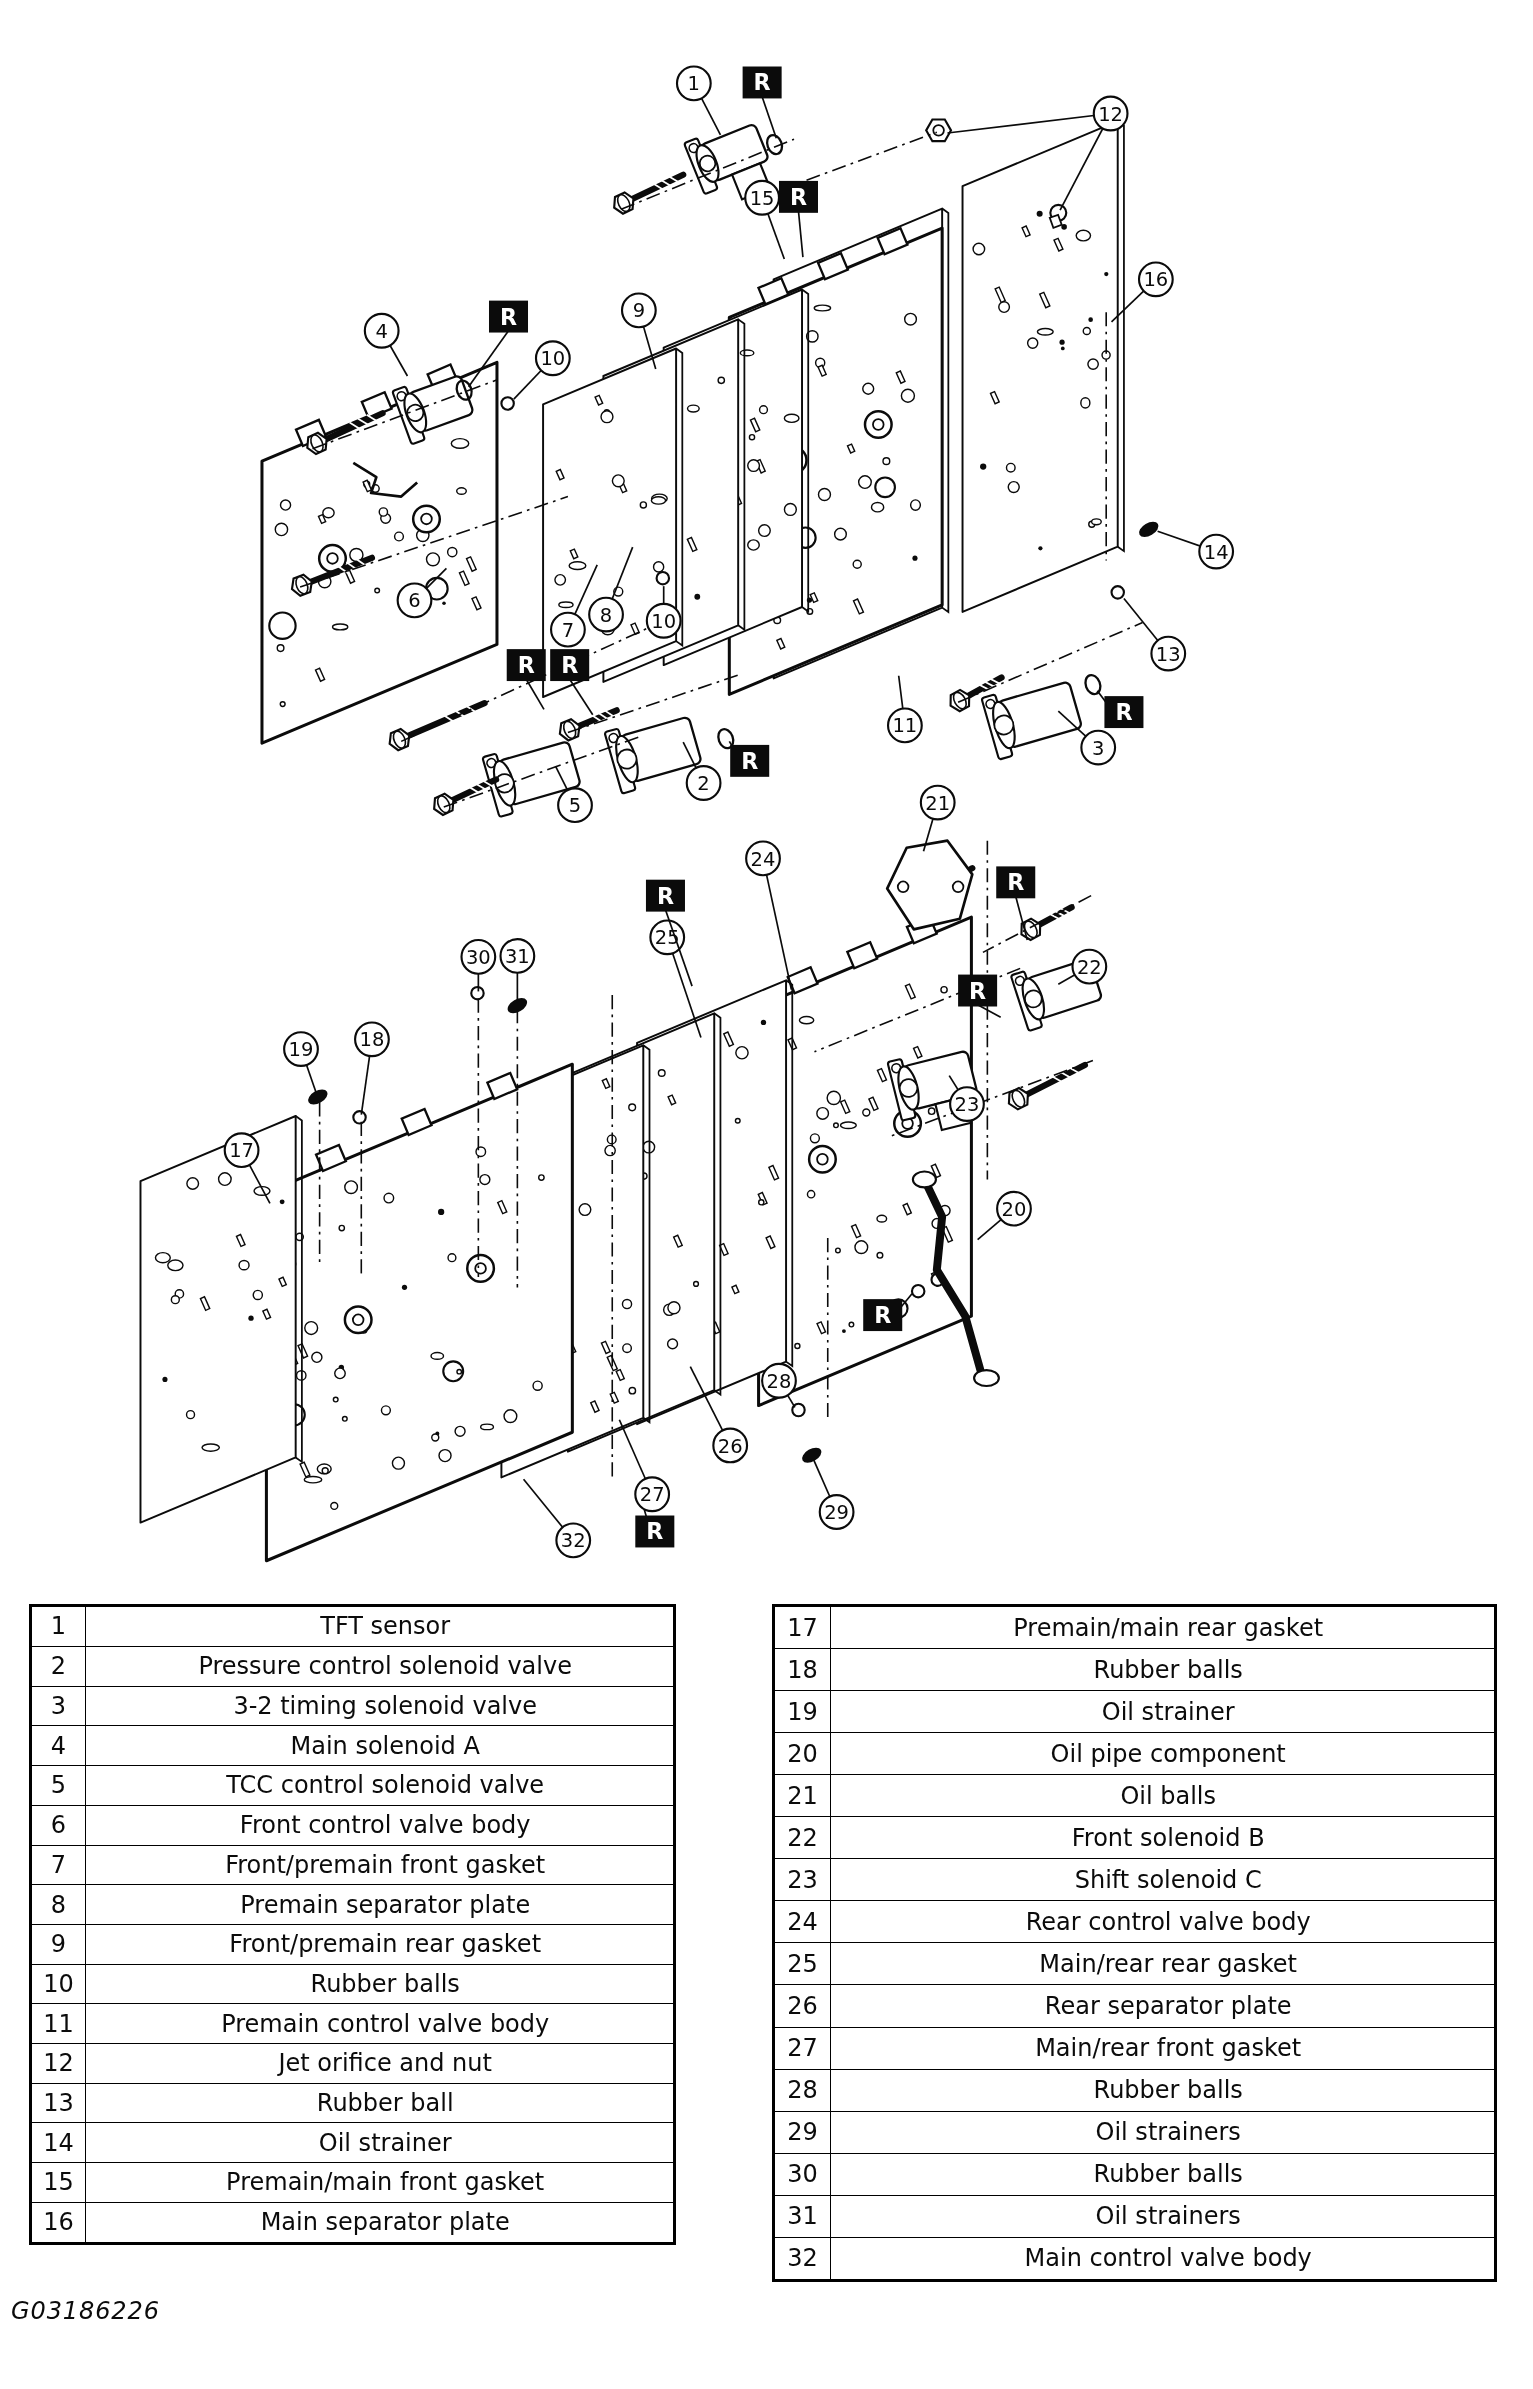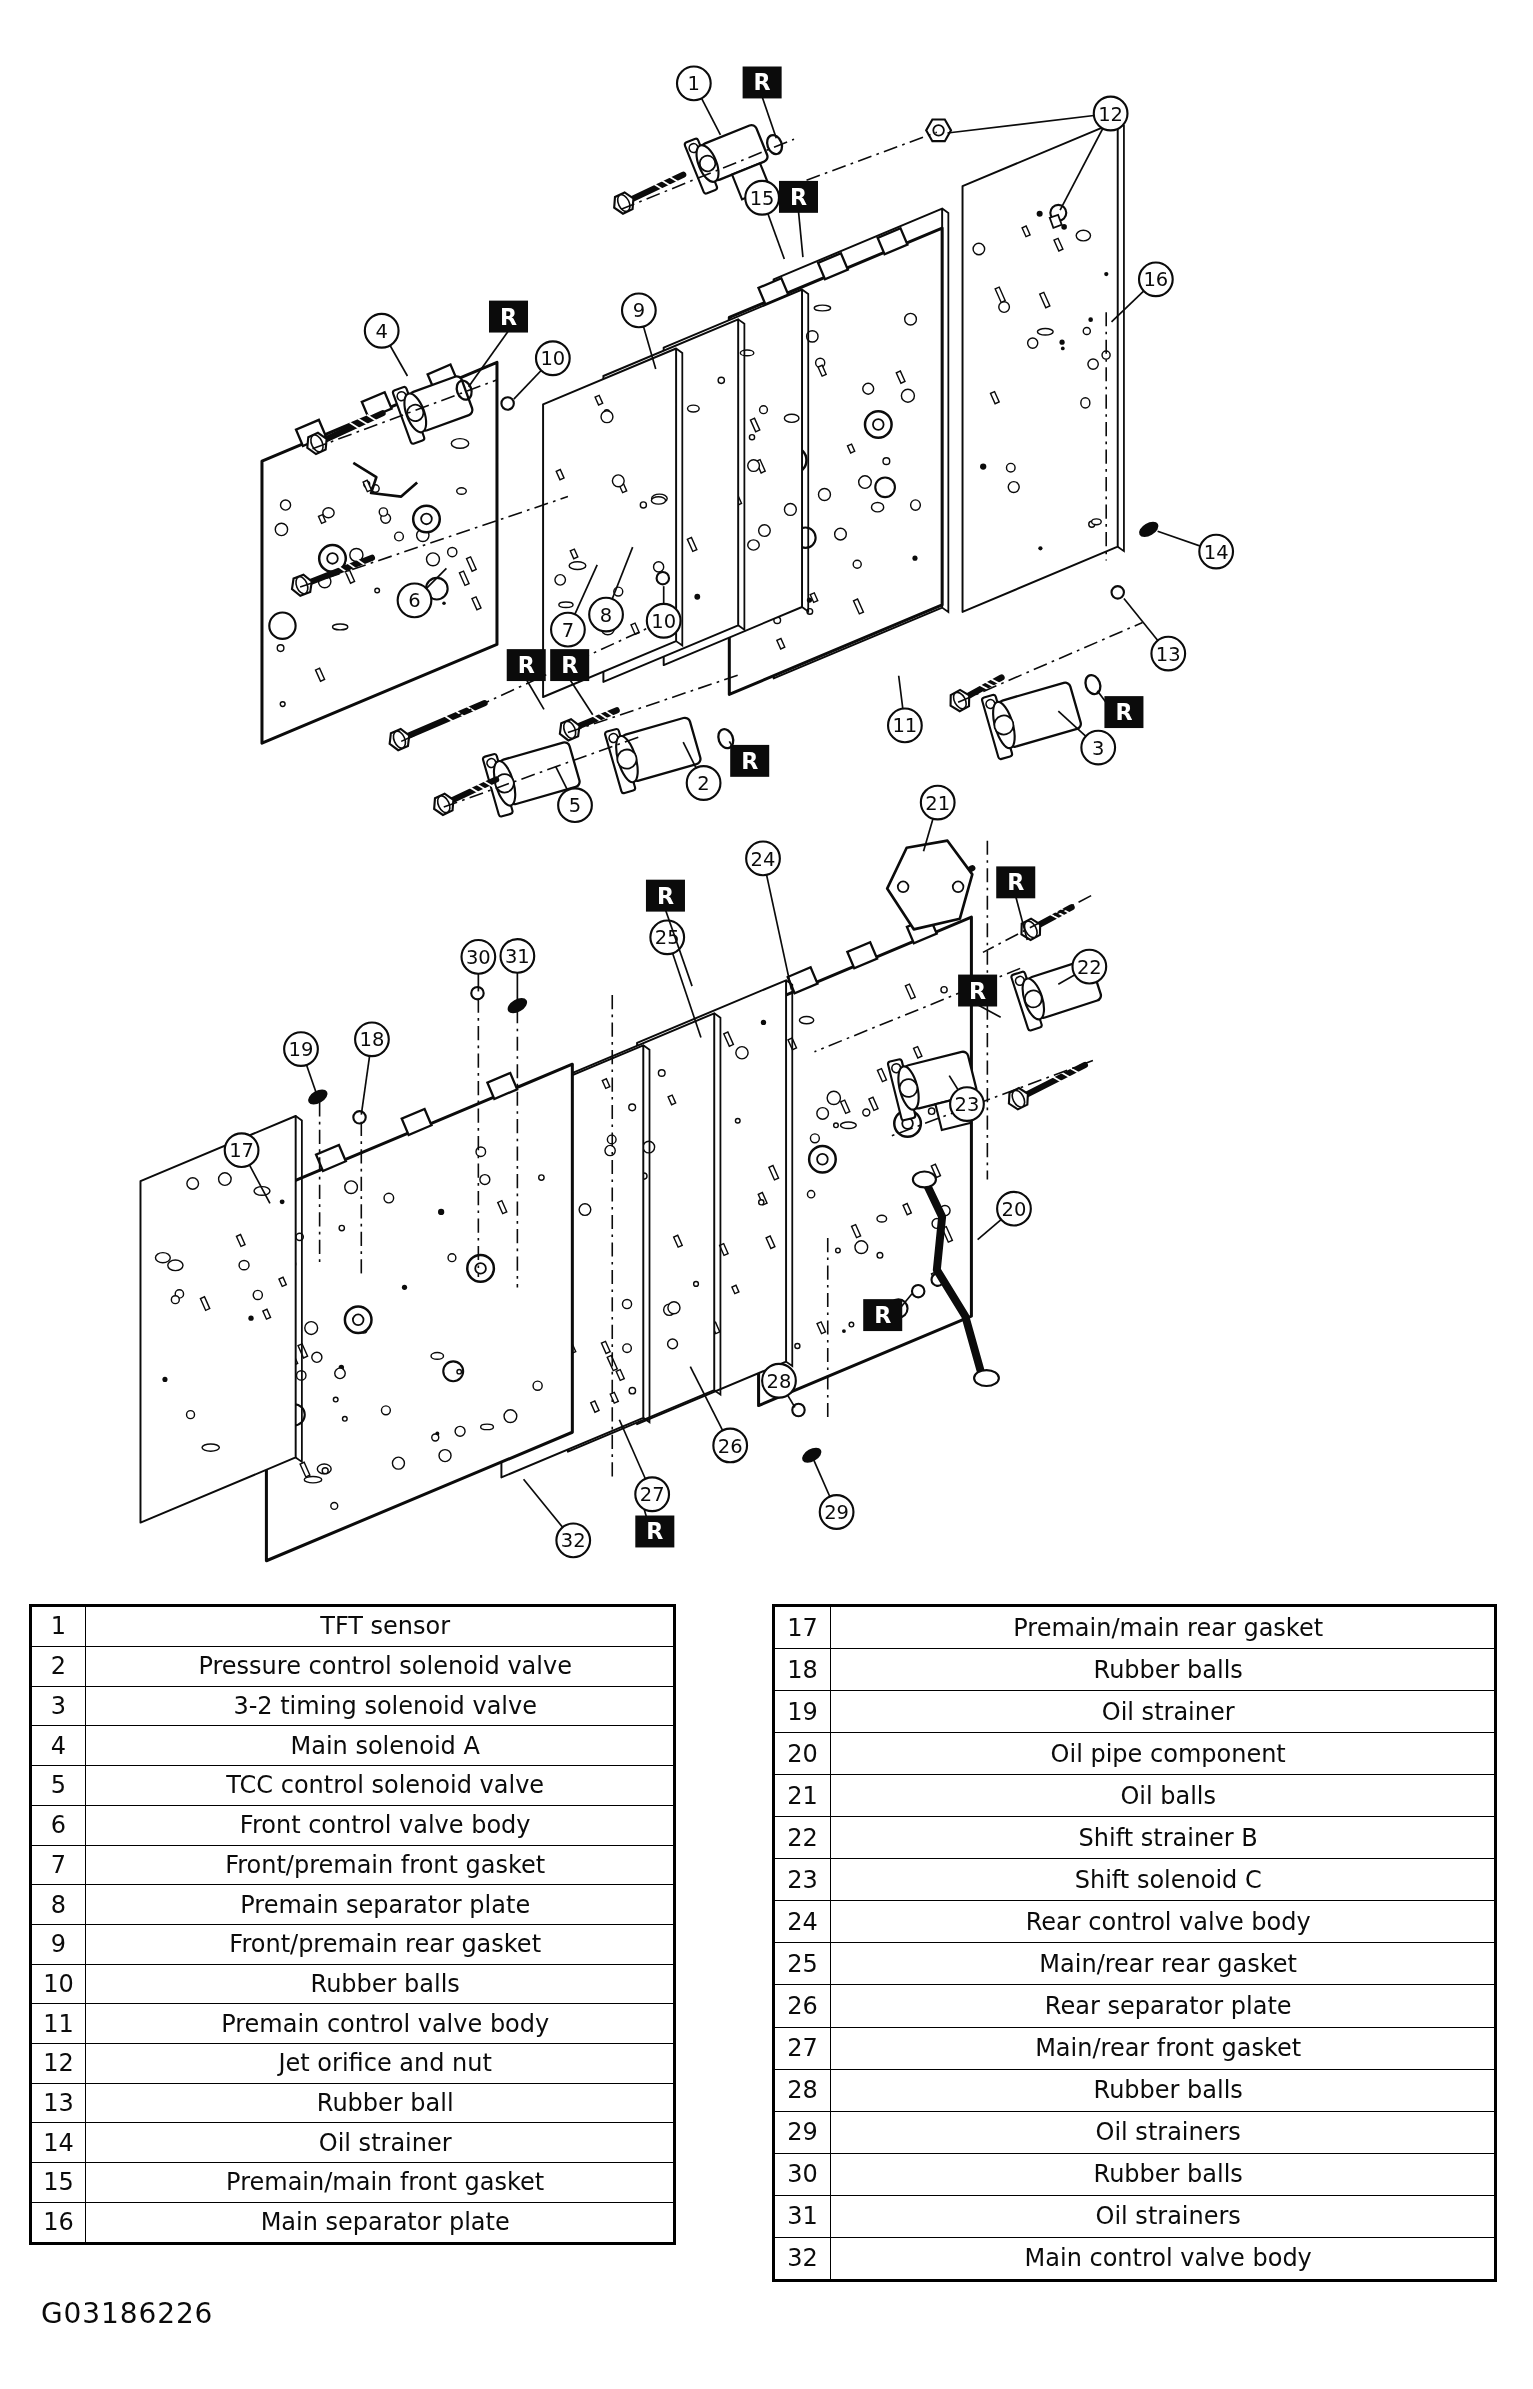--- a/index.html
+++ b/index.html
@@ -7,21 +7,21 @@
         font-family:"DejaVu Sans","Liberation Sans",sans-serif;color:#0b0b0b;overflow:hidden;}
   #diagram-svg{position:absolute;left:0;top:0;}
   table.parts{position:absolute;border-collapse:collapse;table-layout:fixed;
               border:3.5px solid #000;background:#fff;}
   table.parts td{border:1.8px solid #000;font-size:24px;color:#0b0b0b;
                  vertical-align:middle;overflow:hidden;white-space:nowrap;}
   table.parts td.num{text-align:center;}
   table.parts td.desc{padding-left:12.4px;text-align:center;}
   #left-table{left:29px;top:1604px;width:647px;height:641px;}
   #right-table{left:772px;top:1604px;width:725px;height:678px;}
-  #figure-code{position:absolute;left:41px;top:2297px;font-size:28px;letter-spacing:0.9px;}
+  #figure-code{position:absolute;left:11px;top:2297px;font-size:24px;letter-spacing:0.9px;font-style:italic;}
 </style>
 </head>
 <body>
 
 <div id="page">
   <svg id="diagram-svg" width="1534" height="2389" viewBox="0 0 1729 2694">
       <g>
         <path d="M1260,136.5 l7,5 l0,480 l-7,-5" fill="none" stroke="#0b0b0b" stroke-width="2"></path>
         <polygon points="1085,210 1260,136.5 1260,616.5 1085,690" fill="#fff" stroke="#0b0b0b" stroke-width="2.2" stroke-linejoin="round"></polygon>
         <circle cx="1108.2808942075353" cy="526.1432489435049" r="3.552878985926509" fill="#0b0b0b"></circle>
@@ -925,21 +925,21 @@
         <tr>
           <td class="num" style="width: 53px;">20</td>
           <td class="desc">Oil pipe component</td>
         </tr>
         <tr>
           <td class="num" style="width: 53px;">21</td>
           <td class="desc">Oil balls</td>
         </tr>
         <tr>
           <td class="num" style="width: 53px;">22</td>
-          <td class="desc">Shift strainer B</td>
+          <td class="desc">Front solenoid B</td>
         </tr>
         <tr>
           <td class="num" style="width: 53px;">23</td>
           <td class="desc">Shift solenoid C</td>
         </tr>
         <tr>
           <td class="num" style="width: 53px;">24</td>
           <td class="desc">Rear control valve body</td>
         </tr>
         <tr>

